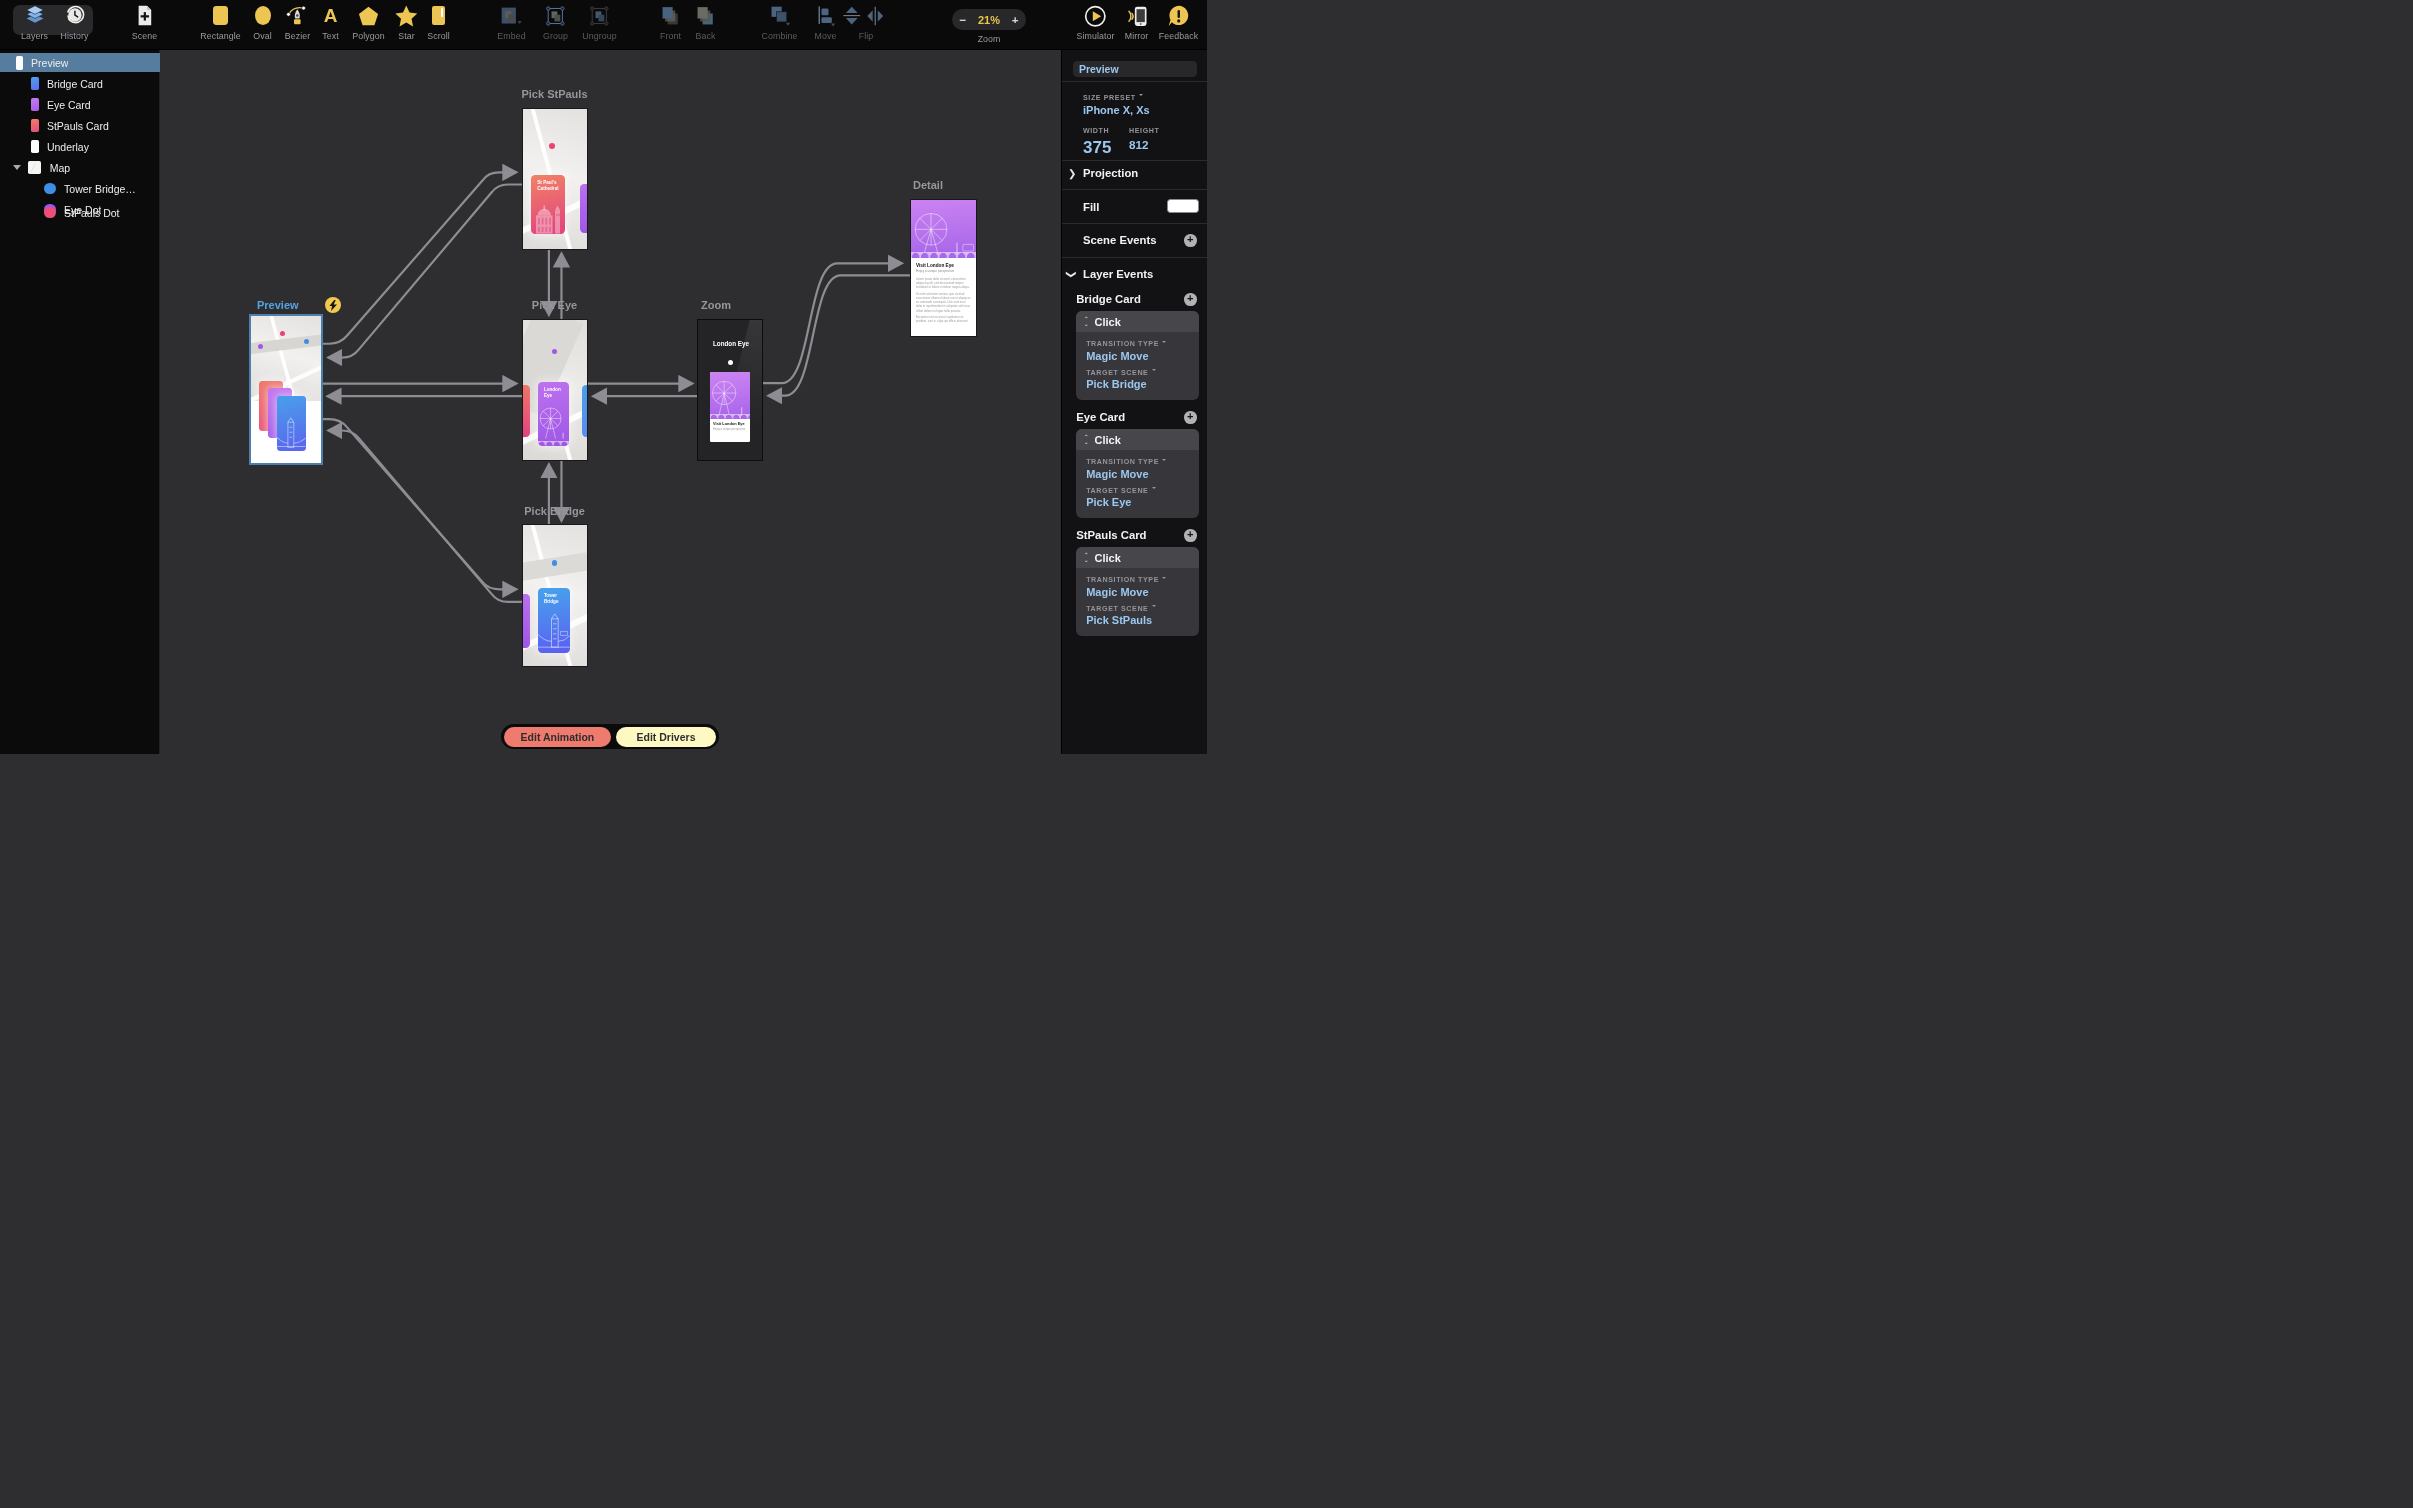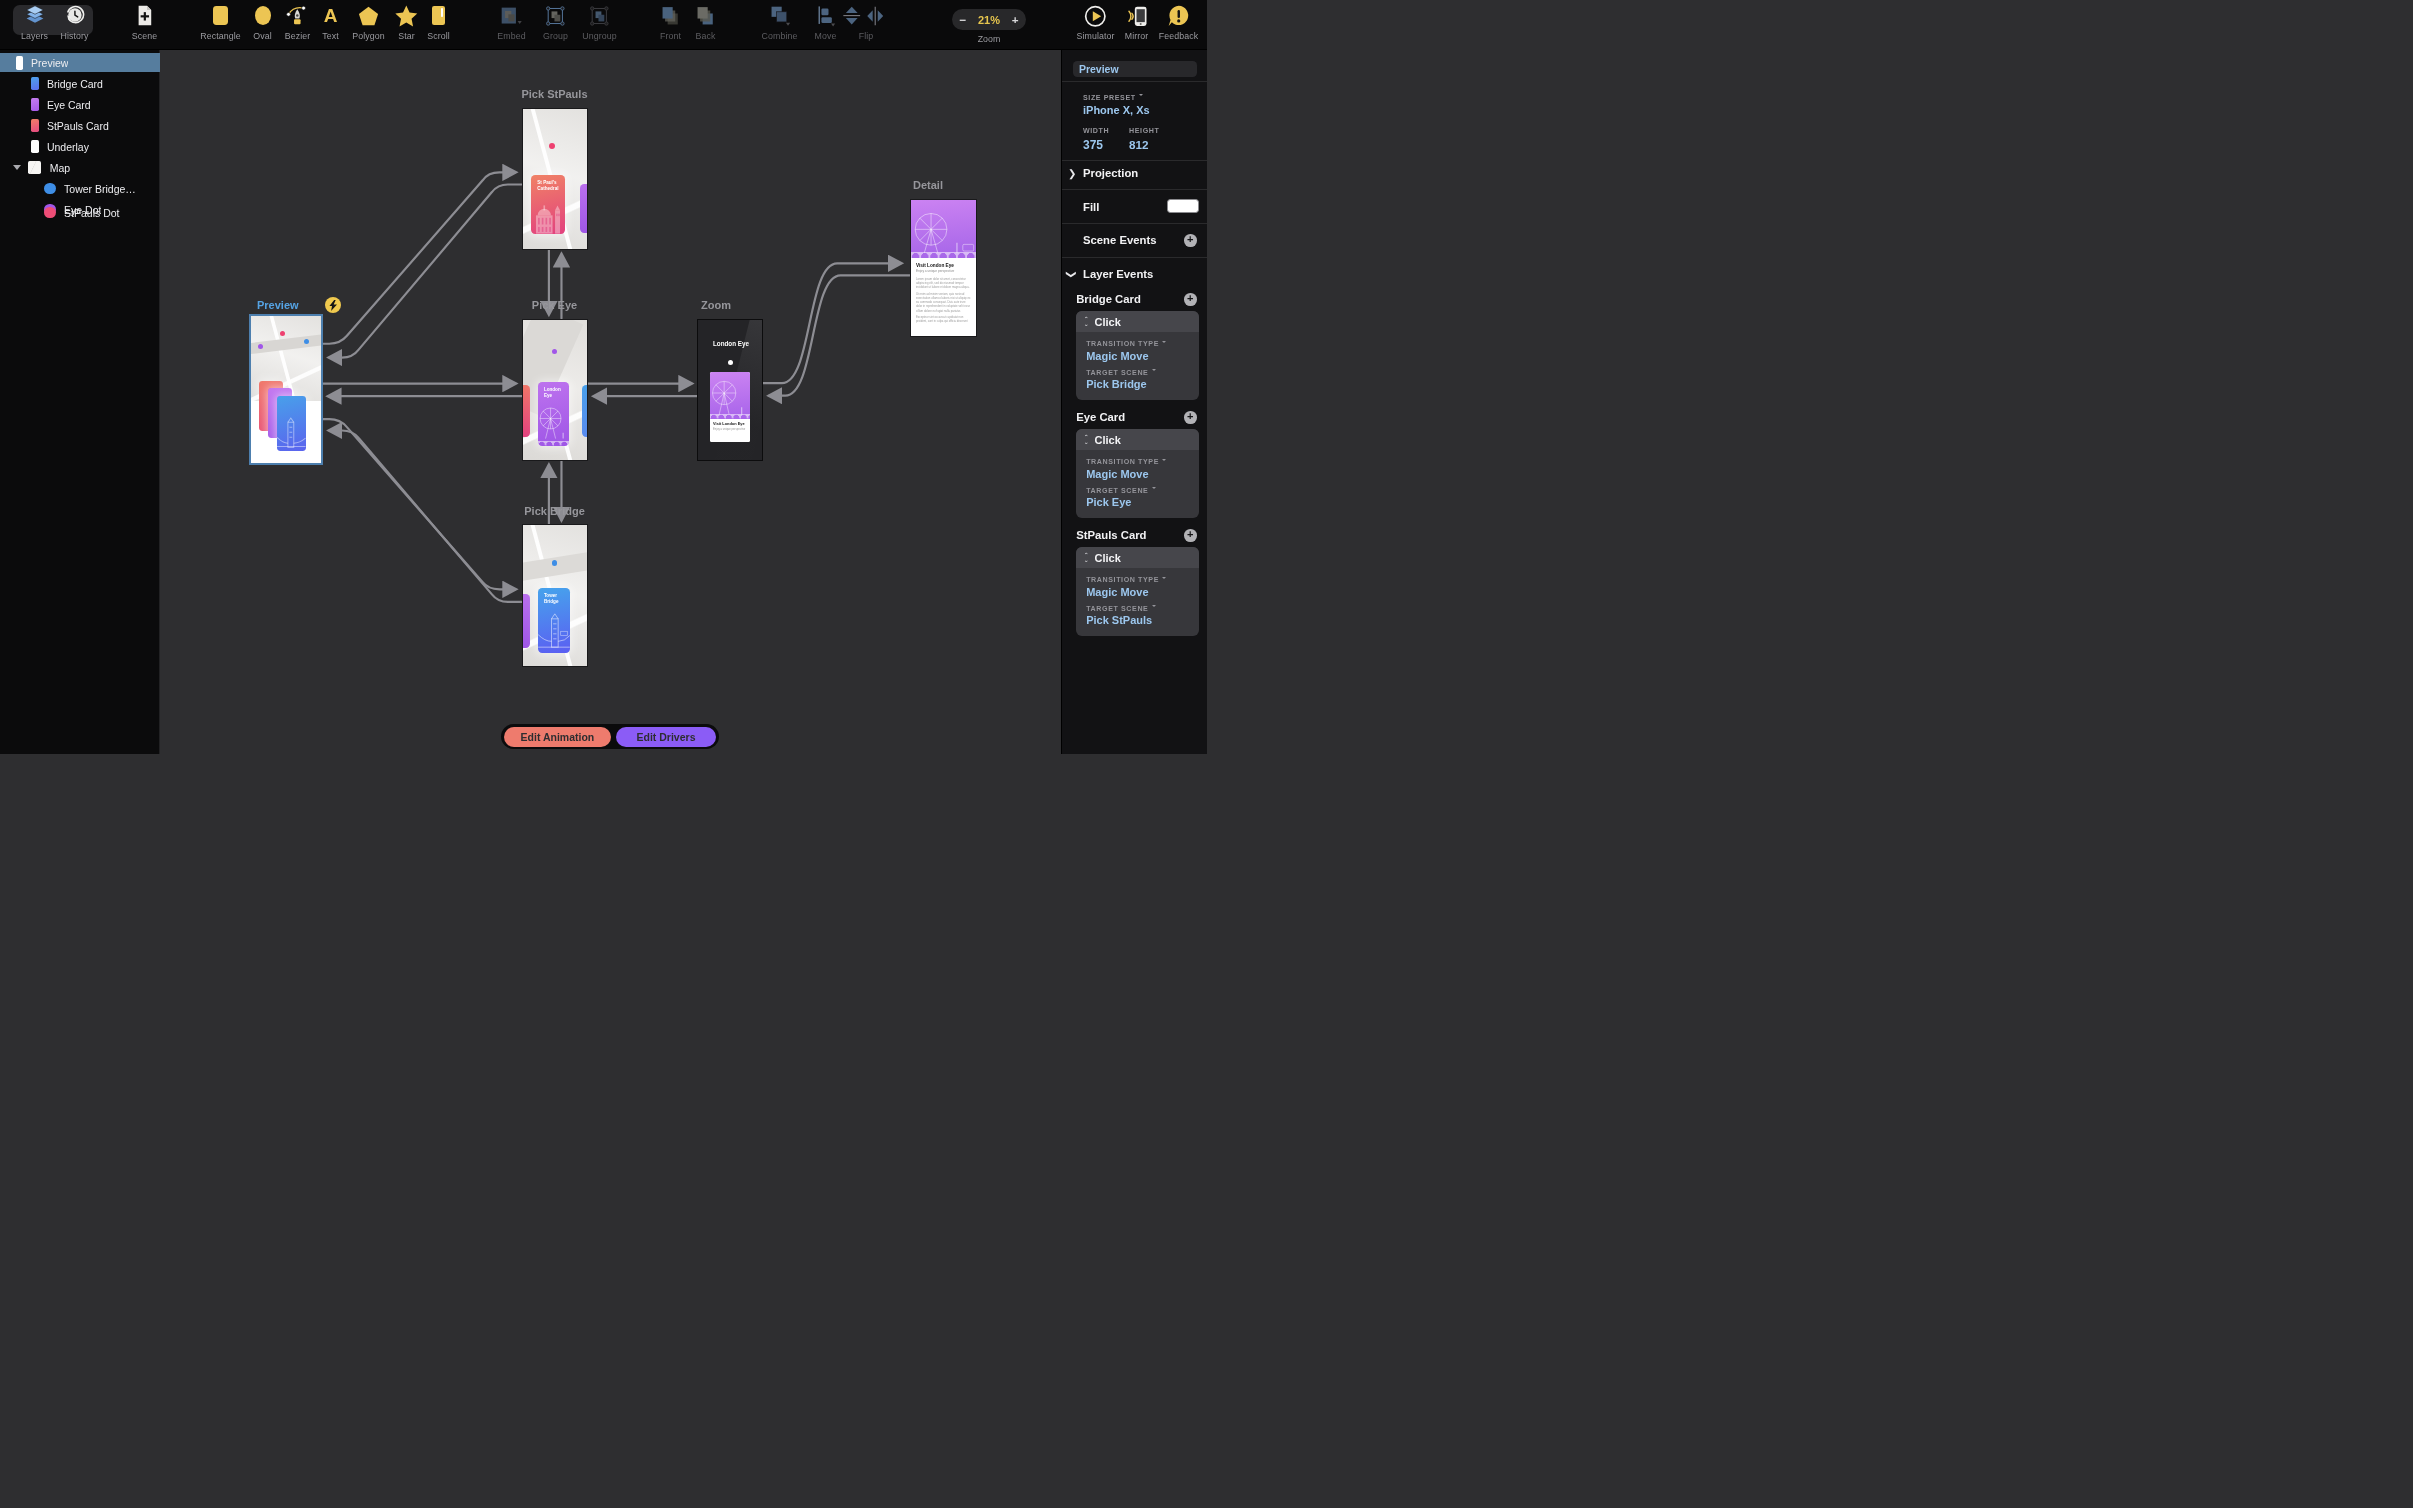--- a/index.html
+++ b/index.html
@@ -537,32 +537,32 @@
         <div style="font-size:4.7px;font-weight:800;color:#111">Visit London Eye</div>
         <div style="font-size:3.2px;color:#8d8d8d;margin:1.7px 0 3.4px">Enjoy a unique perspective</div>
         <div style="font-size:2.8px;line-height:1.5;color:#9c9c9c;margin-bottom:2.5px">Lorem ipsum dolor sit amet, consectetur adipiscing elit, sed do eiusmod tempor incididunt ut labore et dolore magna aliqua.</div>
         <div style="font-size:2.8px;line-height:1.5;color:#9c9c9c;margin-bottom:2.5px">Ut enim ad minim veniam, quis nostrud exercitation ullamco laboris nisi ut aliquip ex ea commodo consequat. Duis aute irure dolor in reprehenderit in voluptate velit esse cillum dolore eu fugiat nulla pariatur.</div>
         <div style="font-size:2.8px;line-height:1.5;color:#9c9c9c">Excepteur sint occaecat cupidatat non proident, sunt in culpa qui officia deserunt</div>
       </div>
     </div>
 
     <div class="editbar">
       <button class="editbtn" style="width:107px;background:#ee7b6d">Edit Animation</button>
-      <button class="editbtn" style="width:100px;background:#8b5cf6">Edit Drivers</button>
+      <button class="editbtn" style="width:100px;background:#fef9c3">Edit Drivers</button>
     </div>
   </div>
 
   <div class="inspector">
     <div class="namefield">Preview</div>
     <div class="pdiv" style="top:31px"></div>
 
     <div class="plabel" style="left:21px;top:44px"><span>SIZE PRESET</span><span class="dd"></span></div>
     <div class="pval" style="left:21px;top:54px">iPhone X, Xs</div>
     <div class="plabel" style="left:21px;top:77px">WIDTH</div>
-    <div class="pval" style="left:21px;top:88px;font-size:12px">375</div>
+    <div class="pval" style="left:21px;top:88px;font-size:17px">375</div>
     <div class="plabel" style="left:67px;top:77px">HEIGHT</div>
     <div class="pval" style="left:67px;top:88px;font-size:11.7px">812</div>
     <div class="pdiv" style="top:110px"></div>
 
     <div class="chev" style="left:5.9px;top:118px">❯</div>
     <div class="phead" style="left:21px;top:117px">Projection</div>
     <div class="pdiv" style="top:139px"></div>
 
     <div class="phead" style="left:21px;top:151px">Fill</div>
     <div style="position:absolute;left:105px;top:149px;width:32px;height:14.2px;background:#fff;border:1.7px solid #8a8a8e;border-radius:3.4px"></div>

